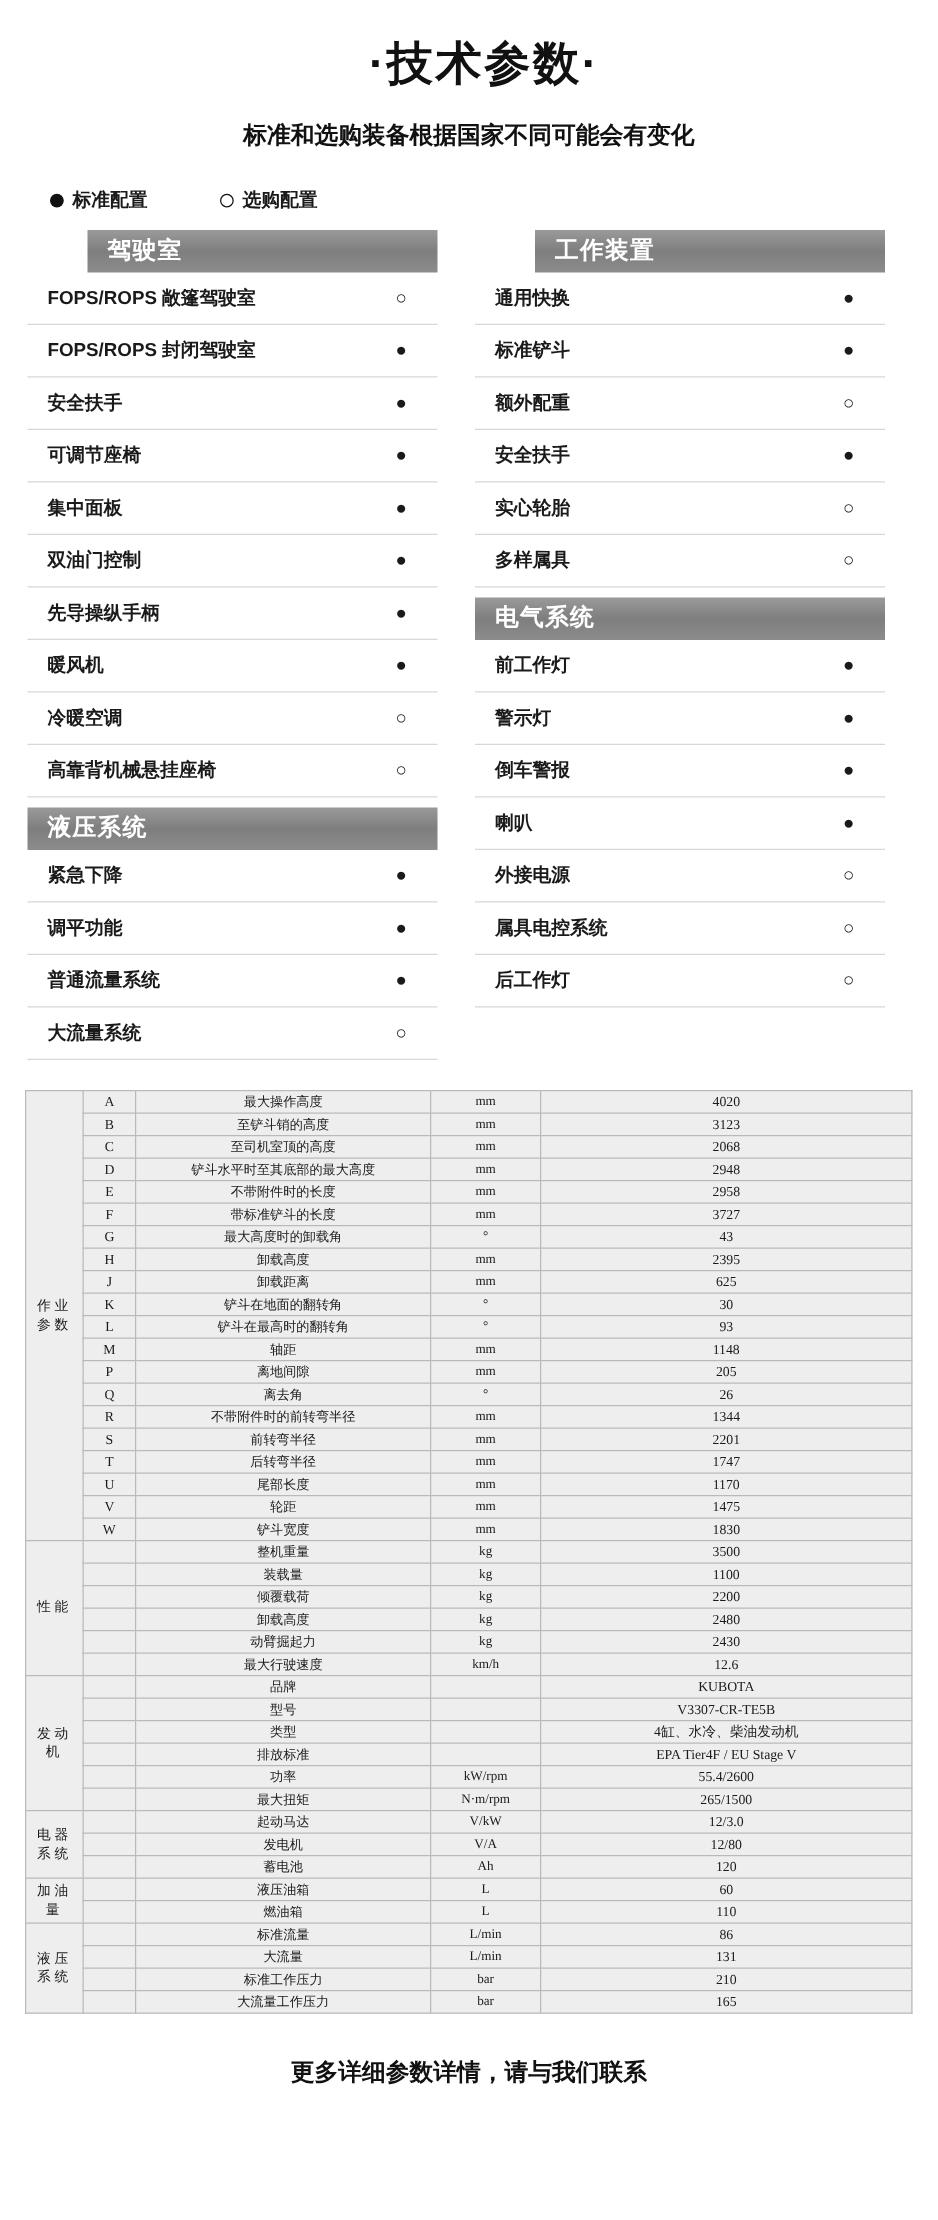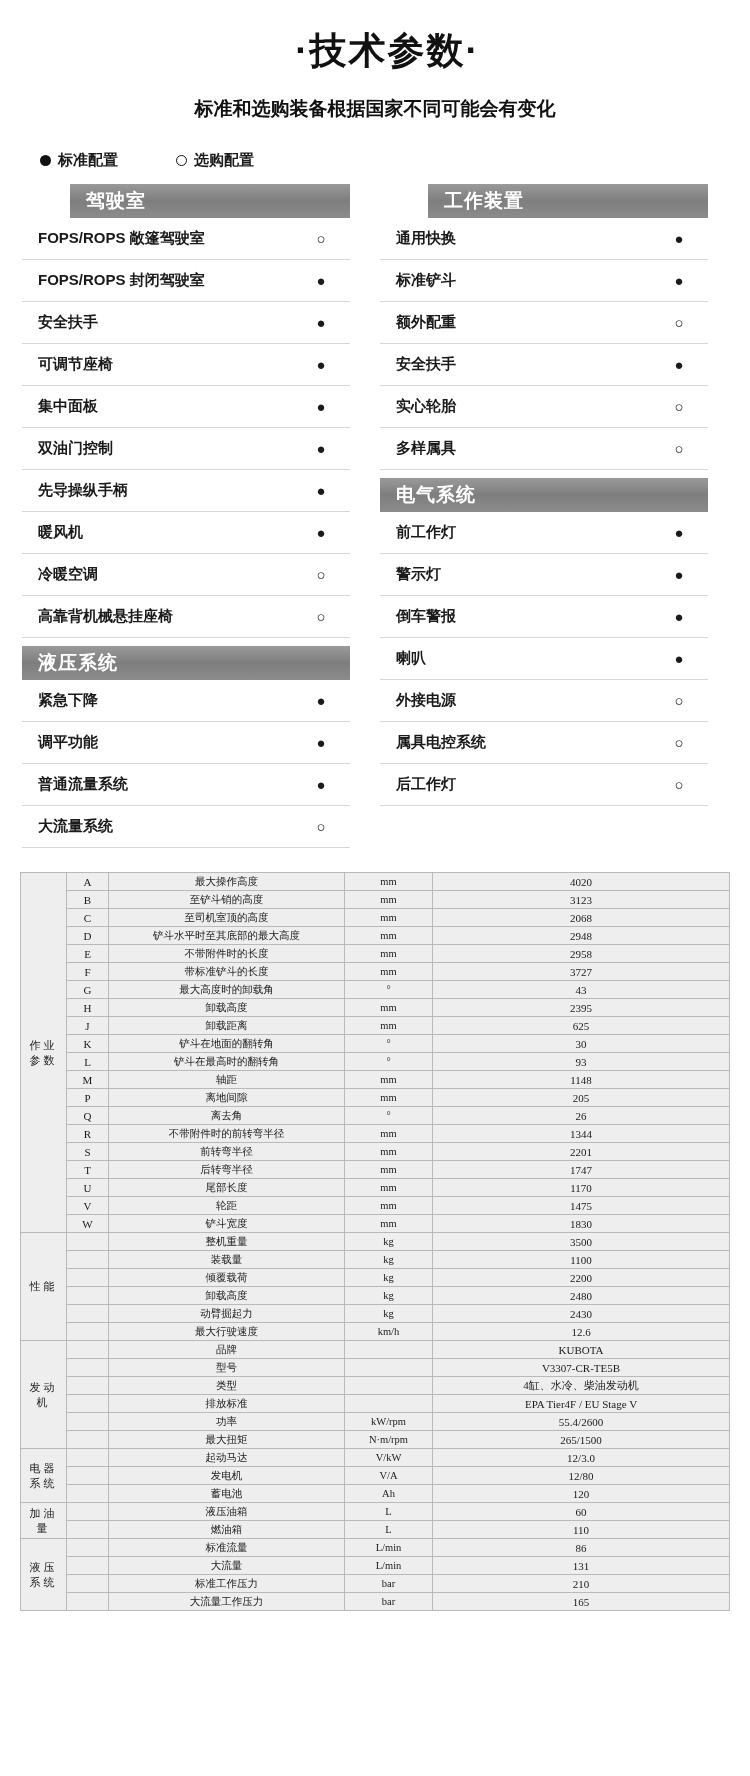--- a/index.html
+++ b/index.html
@@ -534,13 +534,14 @@
           <tr>
             <td class="code"></td>
             <td class="name">大流量工作压力</td>
             <td class="unit">bar</td>
             <td class="val">165</td>
           </tr>
         </tbody>
     </table>
   </div>
 
+  <div class="footer">更多详细参数详情，请与我们联系</div>
 </div>
 
 </body></html>

